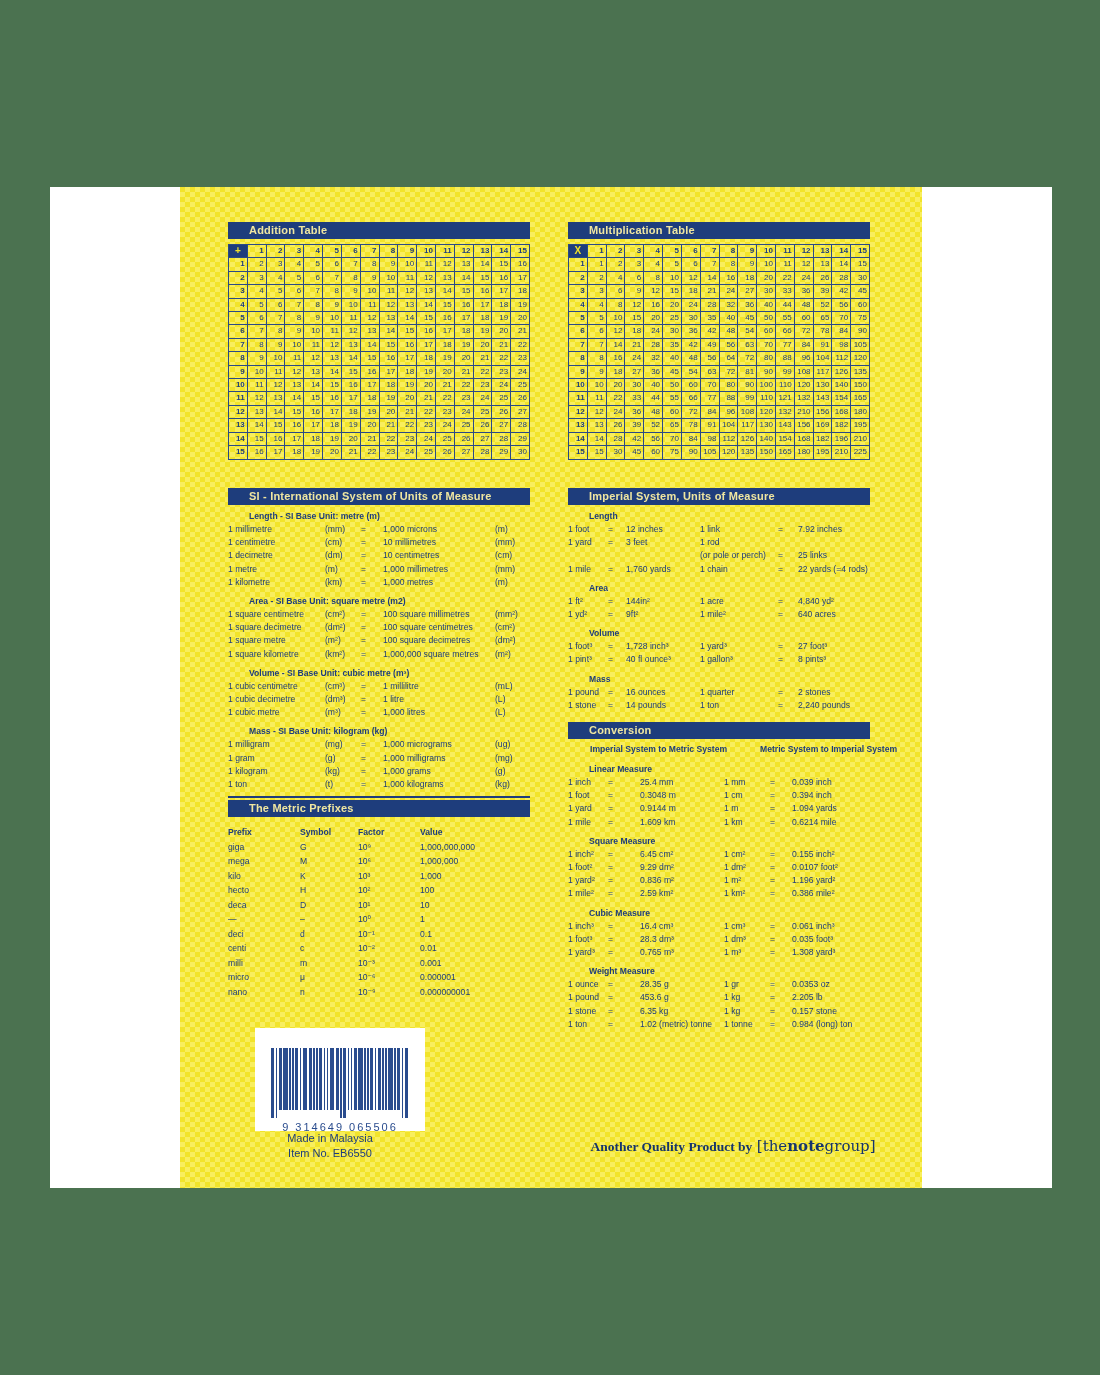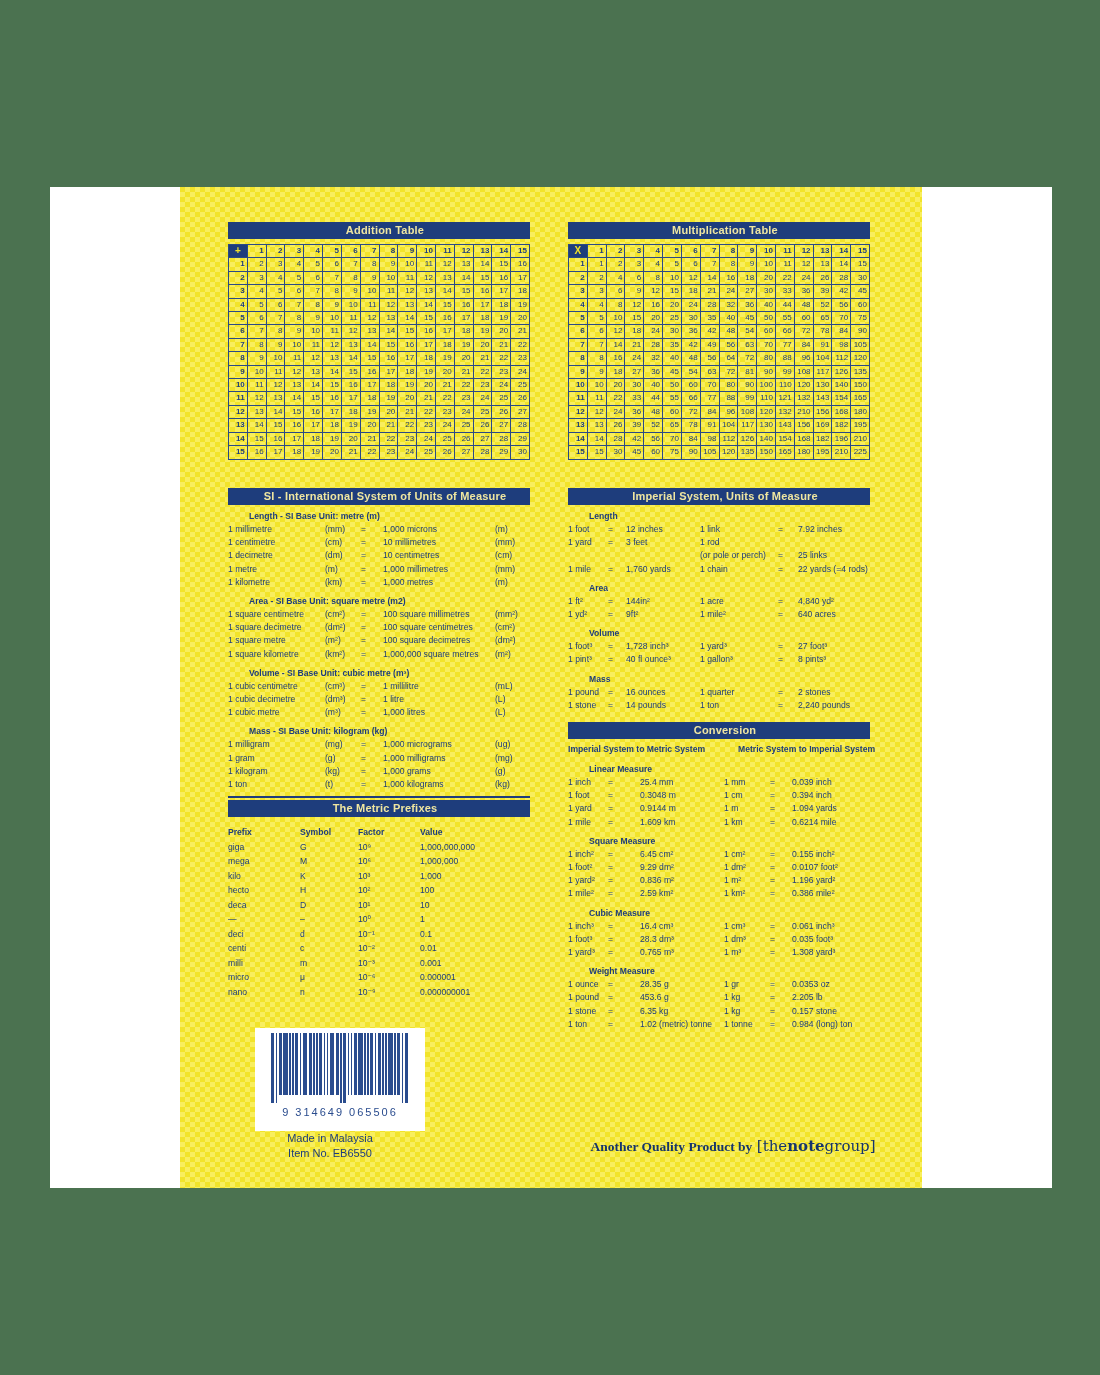--- a/index.html
+++ b/index.html
@@ -4,42 +4,42 @@
 <style>
   html,body{margin:0;padding:0;background:#4b7250;}
   .canvas{position:relative;width:1100px;height:1375px;background:#4b7250;overflow:hidden;
           font-family:"Liberation Sans","DejaVu Sans",sans-serif;}
   .page{position:absolute;left:50px;top:187px;width:1002px;height:1001px;background:#ffffff;}
   .print{position:absolute;left:130px;top:0;width:742px;height:1001px;
          background-color:#f2e42a;
          background-image:repeating-conic-gradient(#f8ee5e 0% 25%, #f2e42a 0% 50%);
          background-size:10px 10px;}
   .titlebar{position:absolute;height:17px;width:302px;background:#1e3d7c;color:#efe6a0;
-            font-weight:bold;font-size:11px;line-height:17px;padding-left:12px;
-            box-sizing:border-box;letter-spacing:.2px;white-space:nowrap;text-align:center;}
+            font-weight:bold;font-size:11px;line-height:17px;padding-left:21px;
+            box-sizing:border-box;letter-spacing:.2px;white-space:nowrap;}
   .col1{left:48px;} .col2{left:388px;}
   .optable{position:absolute;width:302px;border-collapse:collapse;table-layout:fixed;}
   .optable th,.optable td{border:1px solid #2a4a86;font-size:8px;line-height:12.4px;height:12.4px;
             text-align:right;padding:0 2px 0 0;color:#1e3d7c;font-weight:normal;overflow:hidden;}
   .optable th{font-weight:bold;}
   .optable th.corner{background:#1e3d7c;color:#f2e42a;text-align:center;padding:0;font-size:10px;}
   .section{position:absolute;width:302px;color:#1e3d7c;font-size:8.6px;}
   .grp-heading{font-weight:bold;line-height:13px;margin-top:6px;white-space:nowrap;padding-left:21px;}
   .section .grp-heading:first-child{margin-top:0;}
   .si-row,.imp-row,.conv-row,.pref-row{display:grid;line-height:13.2px;white-space:nowrap;}
   .si-row{grid-template-columns:97px 36px 22px 112px 35px;}
   .imp-row{grid-template-columns:40px 18px 74px 78px 20px 72px;}
   .conv-row{grid-template-columns:40px 32px 84px 46px 22px 78px;}
   .pref-row{grid-template-columns:72px 58px 62px 110px;line-height:14.5px;}
   .pref-header span{font-weight:bold;}
   .conv-headers{display:grid;grid-template-columns:170px 132px;position:absolute;width:240px;
-            font-weight:bold;font-size:8.6px;color:#1e3d7c;white-space:nowrap;}
+            font-weight:bold;font-size:8.6px;color:#1e3d7c;white-space:nowrap;margin-left:22px;}
   .rule{position:absolute;width:302px;height:2px;background:#1e3d7c;}
   .barcode-box{position:absolute;left:75px;top:841px;width:170px;height:103px;background:#ffffff;
-            text-align:center;padding-top:5px;box-sizing:border-box;}
+            text-align:center;padding-top:20px;box-sizing:border-box;}
   .bars{display:flex;justify-content:center;align-items:flex-start;height:72px;}
   .bar{background:#2a4c8e;margin-right:1.5px;}
   .barcode-digits{font-size:11px;letter-spacing:2px;color:#2a4c8e;margin-top:1px;
             font-family:"Liberation Sans","DejaVu Sans",sans-serif;}
   .made{position:absolute;left:50px;top:944px;width:200px;text-align:center;font-size:11px;
             color:#1e3d7c;line-height:15px;}
   .footer{position:absolute;left:400px;top:950px;width:306px;text-align:center;color:#16356b;
             white-space:nowrap;}
   .footer .fp{font-family:"Liberation Serif","DejaVu Serif",serif;font-weight:bold;font-size:13.5px;}
   .footer .fb{font-family:"DejaVu Serif","Liberation Serif",serif;font-size:15px;}

